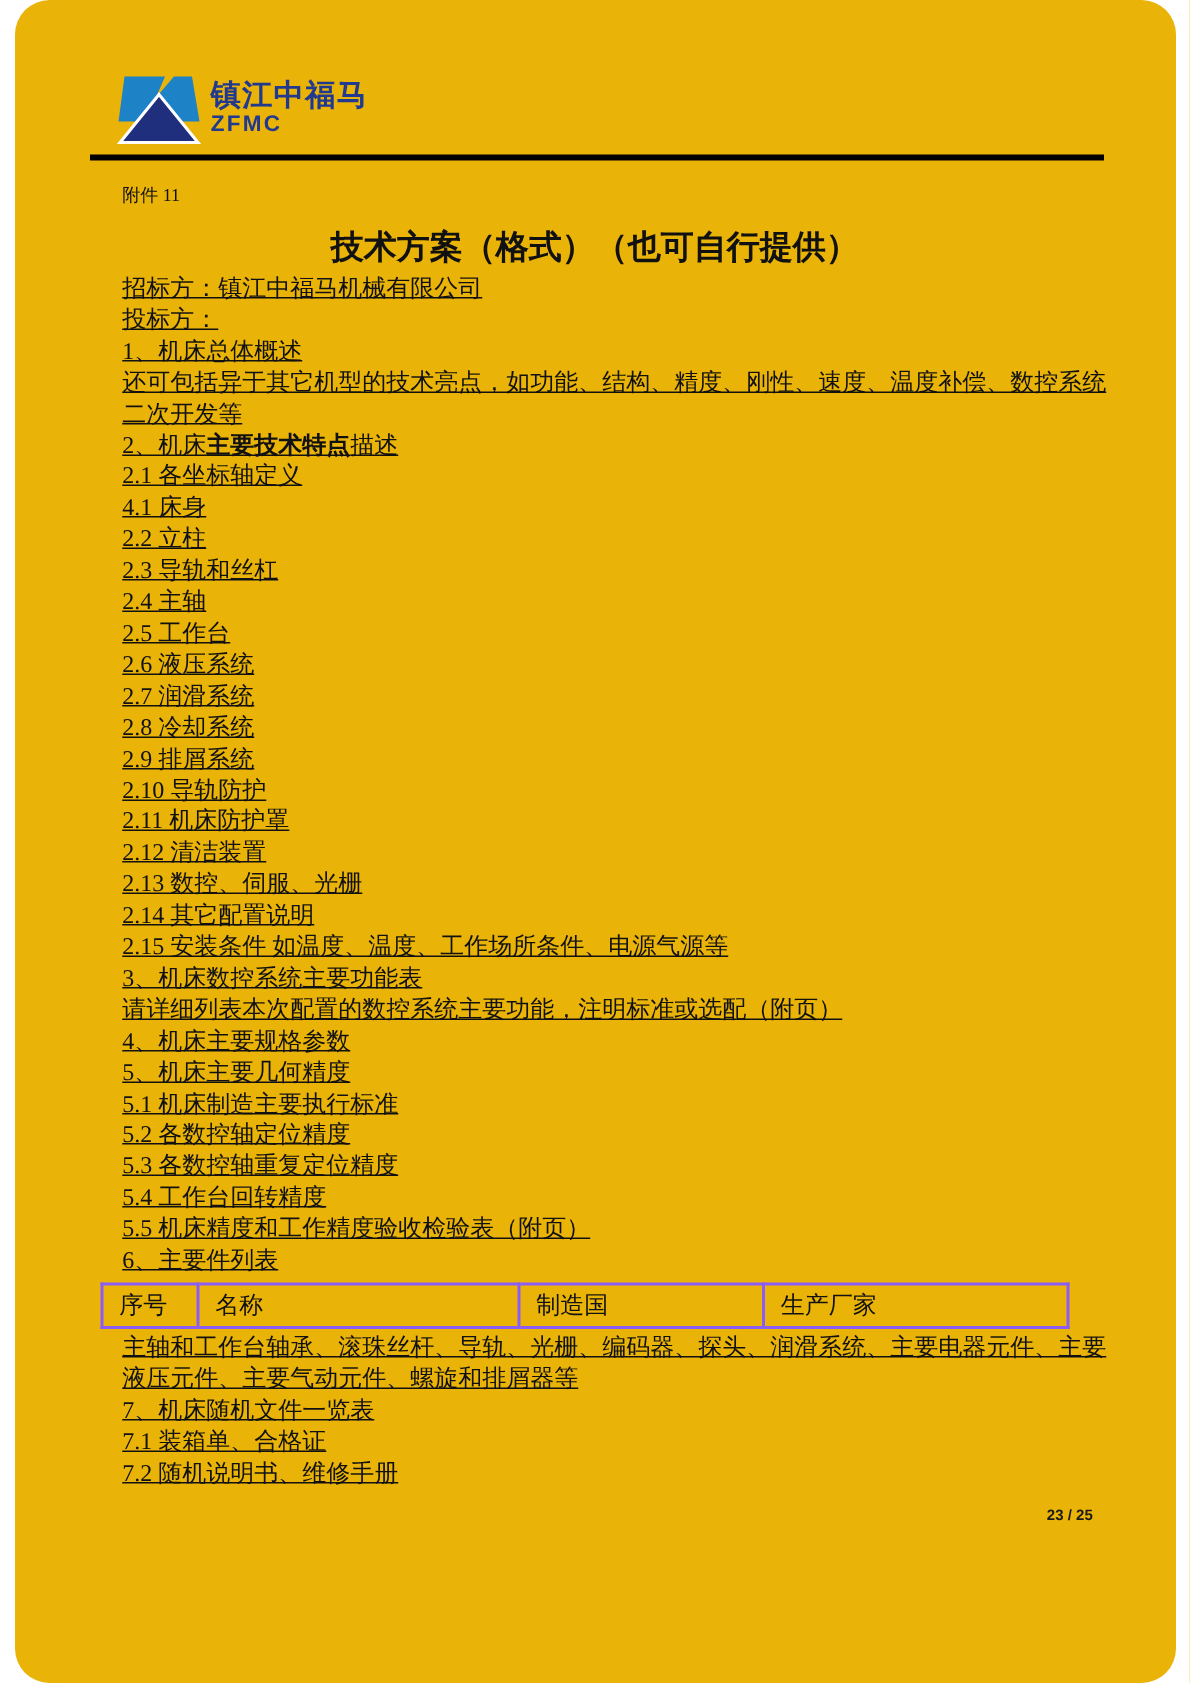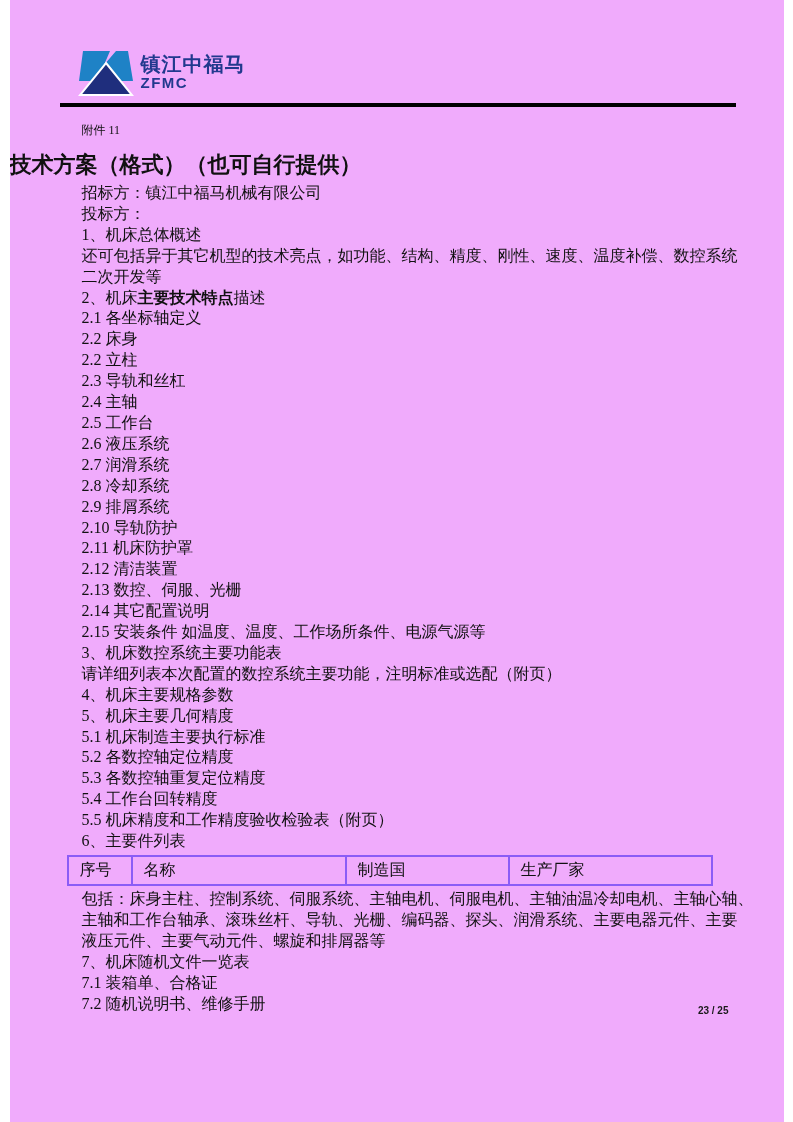--- a/index.html
+++ b/index.html
@@ -2,24 +2,25 @@
 <html><head>
 <meta charset="utf-8">
 <style>
   * { margin: 0; padding: 0; box-sizing: border-box; }
   html, body { background: #ffffff; }
   .page {
     position: relative;
     width: 774px;
     height: 1122px;
     margin: 0 auto;
-    background: #f0abfc;
+    background: #eab308;
     font-family: "Liberation Serif", "DejaVu Serif", serif;
     color: #111111;
     overflow: hidden;
+    border-radius: 23px;
   }
   
   .logo-row {
     display: flex;
     align-items: flex-start;
     margin: 50px 48px 0 68px;
     height: 48px;
   }
   .logo-mark { width: 56px; height: 46px; flex: 0 0 auto; }
   .logo-text-block {
@@ -34,27 +35,27 @@
   .header-rule {
     margin: 5px 48px 0 50px;
     height: 2px;
     border-top: 1px solid #000;
     border-bottom: 3px solid #000;
   }
   
   .attachment { margin: 13px 50px 0 72px; font-size: 12px; line-height: 20px; }
   .doc-title {
     margin-top: 11px;
-    text-align: left;
+    text-align: center;
     font-size: 22px;
     font-weight: bold;
     line-height: 27px;
   }
   .content { margin: 5px 40px 0 72px; }
-  .doc-line { font-size: 16px; line-height: 20.9px; white-space: nowrap; }
+  .doc-line { font-size: 16px; line-height: 20.9px; white-space: nowrap; text-decoration: underline; }
   .doc-line .bold { font-weight: bold; }
   
   .parts-table {
     border-collapse: collapse;
     table-layout: fixed;
     width: 644px;
     margin: 3px 0 3px -15px;
   }
   .parts-table td {
     border: 2px solid #8b5cf6;
@@ -104,21 +105,21 @@
 
   <div class="content">
     <div id="lines-before-table">
         <div class="doc-line"><span>招标方：镇江中福马机械有限公司</span></div>
         <div class="doc-line"><span>投标方：</span></div>
         <div class="doc-line"><span>1、机床总体概述</span></div>
         <div class="doc-line"><span>还可包括异于其它机型的技术亮点，如功能、结构、精度、刚性、速度、温度补偿、数控系统</span></div>
         <div class="doc-line"><span>二次开发等</span></div>
         <div class="doc-line"><span>2、机床</span><span class="bold">主要技术特点</span><span>描述</span></div>
         <div class="doc-line"><span>2.1 各坐标轴定义</span></div>
-        <div class="doc-line"><span>2.2 床身</span></div>
+        <div class="doc-line"><span>4.1 床身</span></div>
         <div class="doc-line"><span>2.2 立柱</span></div>
         <div class="doc-line"><span>2.3 导轨和丝杠</span></div>
         <div class="doc-line"><span>2.4 主轴</span></div>
         <div class="doc-line"><span>2.5 工作台</span></div>
         <div class="doc-line"><span>2.6 液压系统</span></div>
         <div class="doc-line"><span>2.7 润滑系统</span></div>
         <div class="doc-line"><span>2.8 冷却系统</span></div>
         <div class="doc-line"><span>2.9 排屑系统</span></div>
         <div class="doc-line"><span>2.10 导轨防护</span></div>
         <div class="doc-line"><span>2.11 机床防护罩</span></div>
@@ -143,21 +144,20 @@
         <tr id="table-header-row">
             <td>序号</td>
             <td>名称</td>
             <td>制造国</td>
             <td>生产厂家</td>
           </tr>
       </tbody>
     </table>
 
     <div id="lines-after-table">
-        <div class="doc-line"><span>包括：床身主柱、控制系统、伺服系统、主轴电机、伺服电机、主轴油温冷却电机、主轴心轴、</span></div>
         <div class="doc-line"><span>主轴和工作台轴承、滚珠丝杆、导轨、光栅、编码器、探头、润滑系统、主要电器元件、主要</span></div>
         <div class="doc-line"><span>液压元件、主要气动元件、螺旋和排屑器等</span></div>
         <div class="doc-line"><span>7、机床随机文件一览表</span></div>
         <div class="doc-line"><span>7.1 装箱单、合格证</span></div>
         <div class="doc-line"><span>7.2 随机说明书、维修手册</span></div>
       </div>
   </div>
 
   <div class="page-number">23 / 25</div>
 

